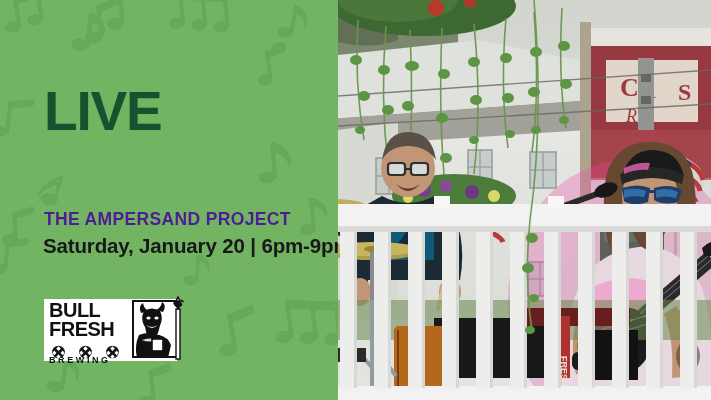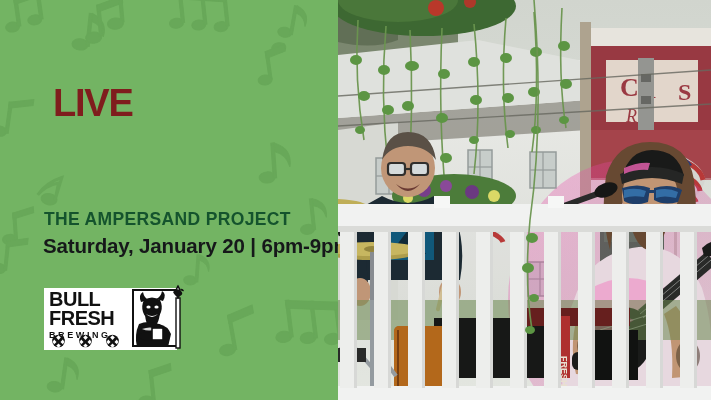--- a/index.html
+++ b/index.html
@@ -19,38 +19,38 @@
     background:#73b463;
     overflow:hidden;
   }
   .notes-layer{
     position:absolute;left:0;top:0;width:338px;height:400px;
     pointer-events:none;
   }
 
   .headline{
     position:absolute;
-    left:53px;top:86px;
+    left:44px;top:86px;
     width:290px;
-    color:#7f1d1d;
+    color:#14532d;
     font-family:"Liberation Sans",sans-serif;
     font-weight:bold;
-    font-size:38px;
+    font-size:55px;
     line-height:0.92;
     letter-spacing:-1.2px;
     margin:0;
     text-transform:uppercase;
   }
   .headline .hl-line{display:block;white-space:nowrap;}
 
   .band-name{
     position:absolute;
     left:44px;top:209px;
     margin:0;
-    color:#14532d;
+    color:#4c1d95;
     font-family:"Liberation Sans",sans-serif;
     font-weight:bold;
     font-size:17.5px;
     letter-spacing:0.35px;
     white-space:nowrap;
     text-transform:uppercase;
   }
   .event-date{
     position:absolute;
     left:43px;top:234px;
@@ -59,21 +59,21 @@
     font-family:"Liberation Sans",sans-serif;
     font-weight:bold;
     font-size:20.5px;
     letter-spacing:-0.15px;
     white-space:nowrap;
   }
 
   
   .logo{
     position:absolute;
-    left:44px;top:288px;
+    left:44px;top:299px;
     width:133px;height:62px;
   }
   .logo-box{
     position:absolute;left:0;top:0;
     width:133px;height:62px;
     background:#ffffff;
   }
   .logo-wordmark{
     position:absolute;left:5px;top:2px;
     width:88px;
@@ -87,21 +87,21 @@
     line-height:0.95;
     letter-spacing:-0.5px;
   }
   .logo-brewing{
     display:block;
     color:#111111;
     font-family:"Liberation Sans",sans-serif;
     font-weight:bold;
     font-size:9px;
     letter-spacing:2.6px;
-    margin-top:2px;
+    margin-top:16px;
   }
   .hops{
     position:absolute;left:7px;top:46px;
     width:80px;height:14px;
   }
   .logo-figure{
     position:absolute;left:88px;top:-4px;
     width:62px;height:68px;
   }
 

